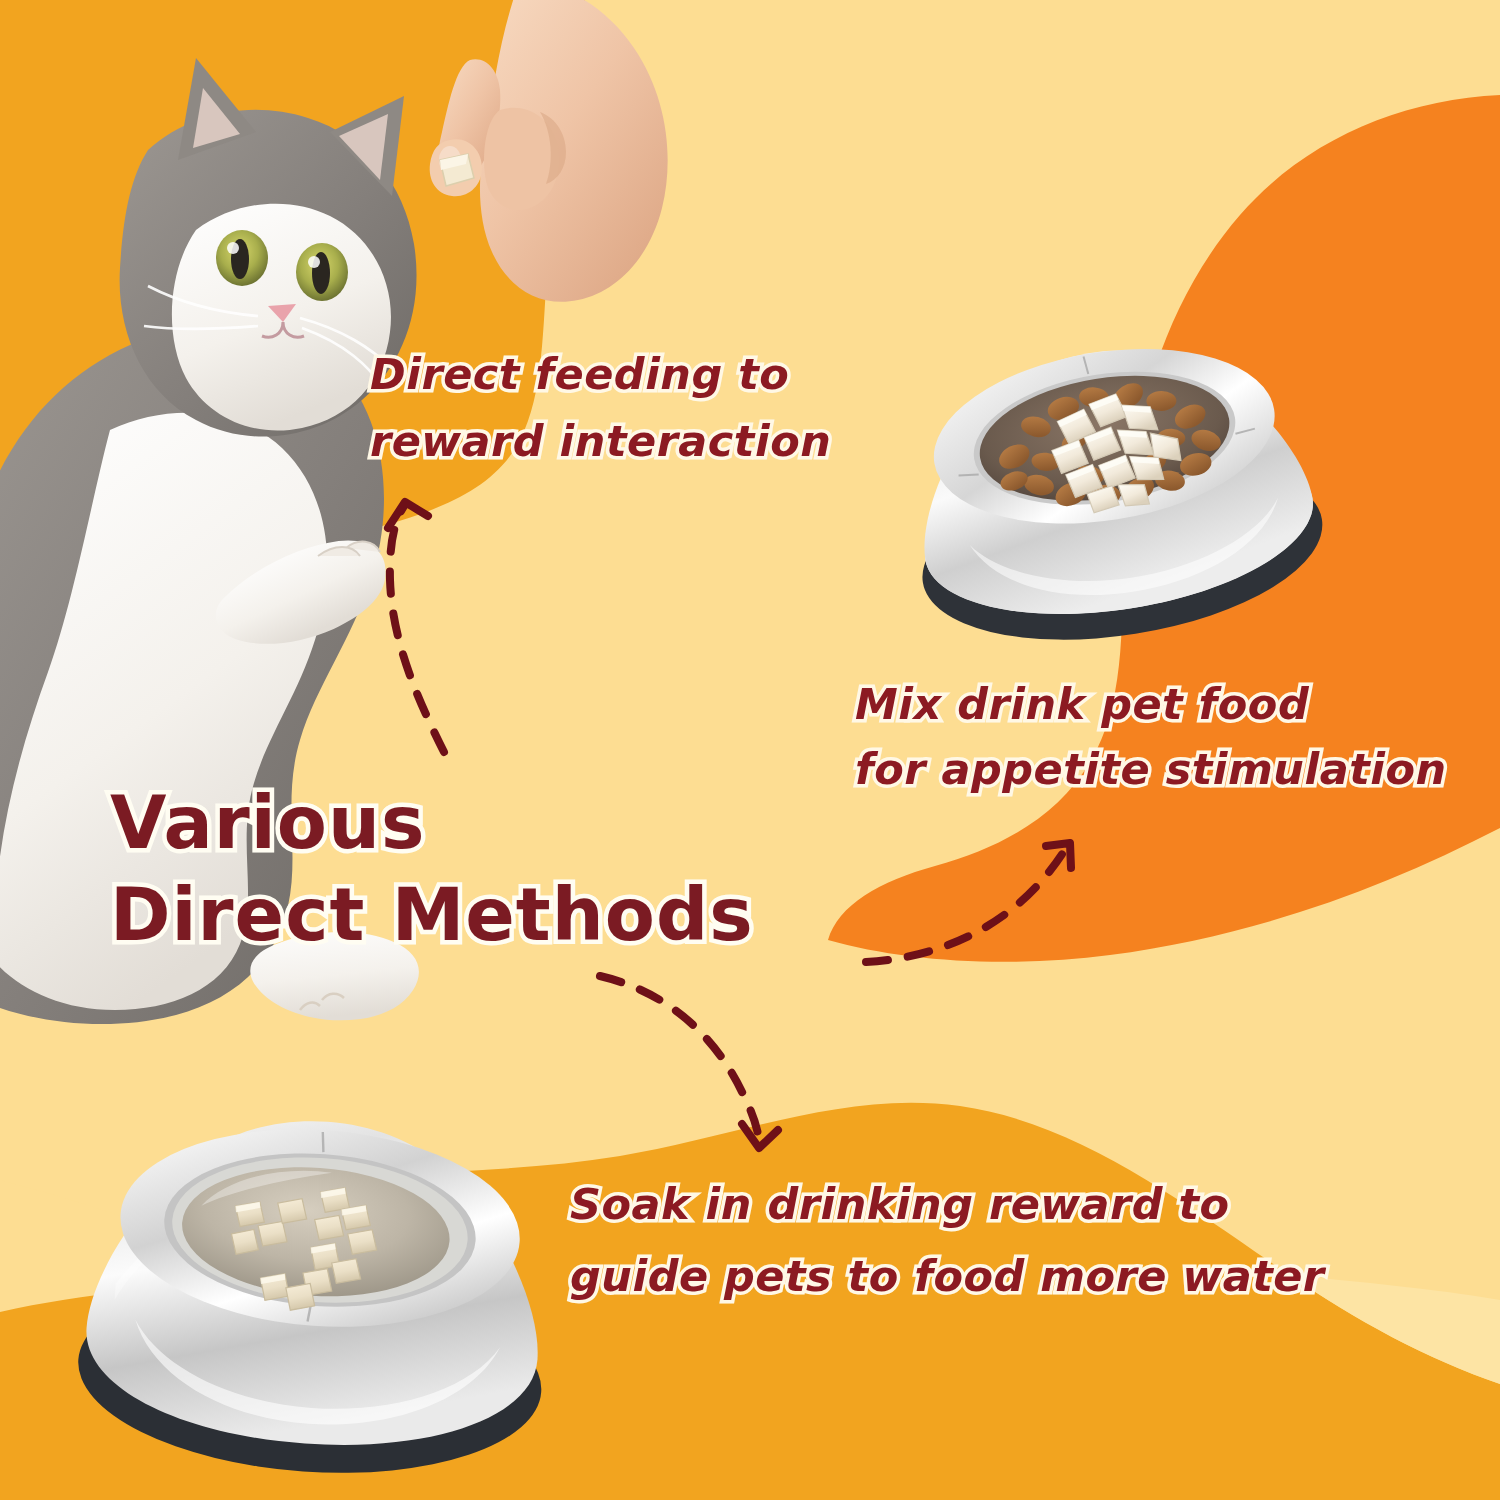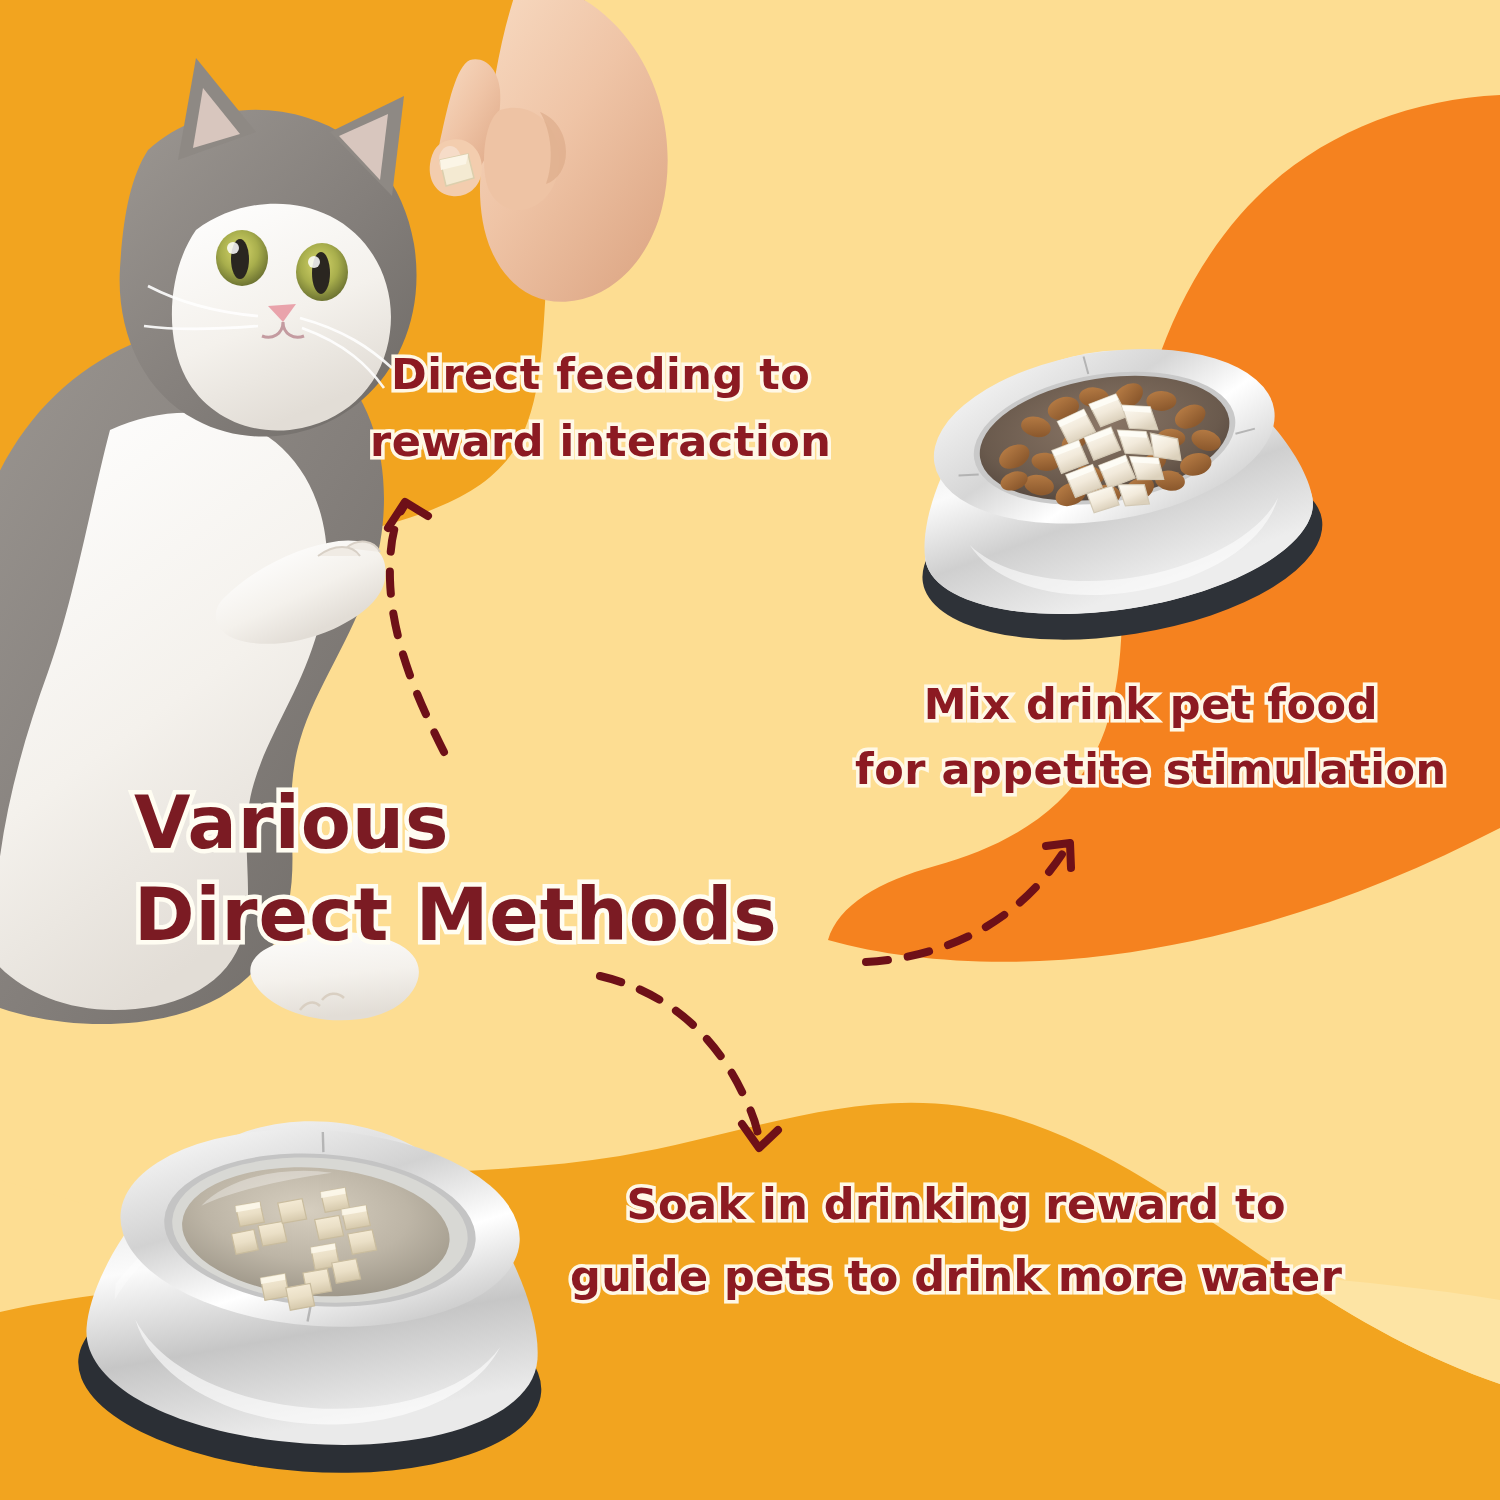--- a/index.html
+++ b/index.html
@@ -13,28 +13,29 @@
   svg.layer{display:block;}
 
   
   .callout{
     position:absolute;
     color:#8C1A22;
     font-weight:700;
     font-family:"DejaVu Sans","Liberation Sans",sans-serif;
     letter-spacing:.5px;
     line-height:1.22;
-    text-align:center;
+    text-align:left;
     white-space:nowrap;
     -webkit-text-stroke:7px #FFF8E6;
     paint-order:stroke fill;
     text-shadow:
        0 0 3px #FFF8E6, 0 0 3px #FFF8E6,
        2px 2px 0 #FFF8E6, -2px 2px 0 #FFF8E6,
        2px -2px 0 #FFF8E6, -2px -2px 0 #FFF8E6;
+    font-style: italic;
   }
   .callout .ln{display:block;}
 
   #callout-direct{left:370px;top:348px;font-size:43px;}
   #callout-direct .ln:nth-child(2){margin-top:15px;}
 
   #callout-mix{left:855px;top:678px;font-size:43px;}
   #callout-mix .ln:nth-child(2){margin-top:13px;}
 
   #callout-soak{left:570px;top:1178px;font-size:43px;}
@@ -44,21 +45,20 @@
     position:absolute;left:110px;top:780px;
     color:#7B1B23;font-weight:700;font-size:73px;line-height:1.18;
     font-family:"DejaVu Sans","Liberation Sans",sans-serif;
     letter-spacing:1px;white-space:nowrap;
     -webkit-text-stroke:9px #FFFDF2;
     paint-order:stroke fill;
     text-shadow:
        0 0 4px #FFFDF2,
        3px 3px 0 #FFFDF2, -3px 3px 0 #FFFDF2,
        3px -3px 0 #FFFDF2, -3px -3px 0 #FFFDF2;
-    margin-left: 24px;
   }
   #headline .ln{display:block;}
   #headline .ln:nth-child(2){margin-top:6px;}
 </style>
 </head>
 <body>
 
 <div id="poster">
 
   <svg class="layer" viewBox="0 0 1500 1500" width="1500" height="1500" preserveAspectRatio="none">
@@ -454,21 +454,21 @@
     <span class="ln">reward interaction</span>
   </div>
 
   <div class="callout" id="callout-mix">
     <span class="ln">Mix drink pet food</span>
     <span class="ln">for appetite stimulation</span>
   </div>
 
   <div class="callout" id="callout-soak">
     <span class="ln">Soak in drinking reward to</span>
-    <span class="ln">guide pets to drink more water</span>
+    <span class="ln">guide pets to food more water</span>
   </div>
 
   <div id="headline">
     <span class="ln">Various</span>
     <span class="ln">Direct Methods</span>
   </div>
 
 </div>
 
 </body></html>

